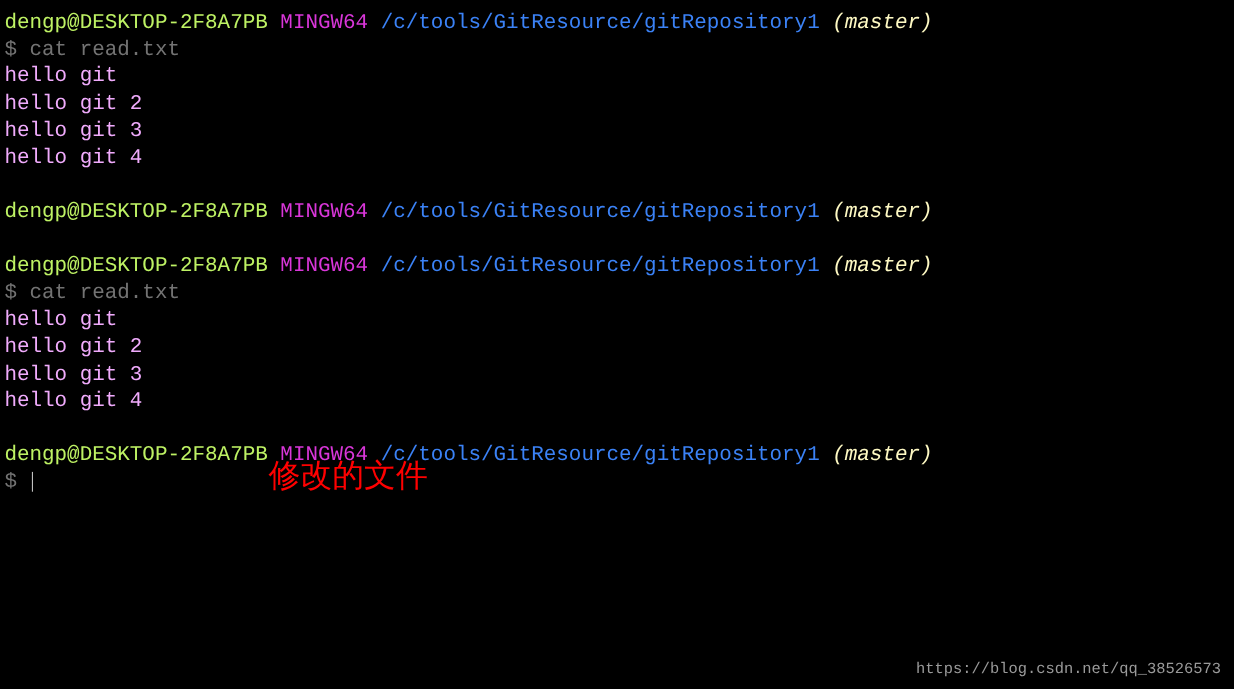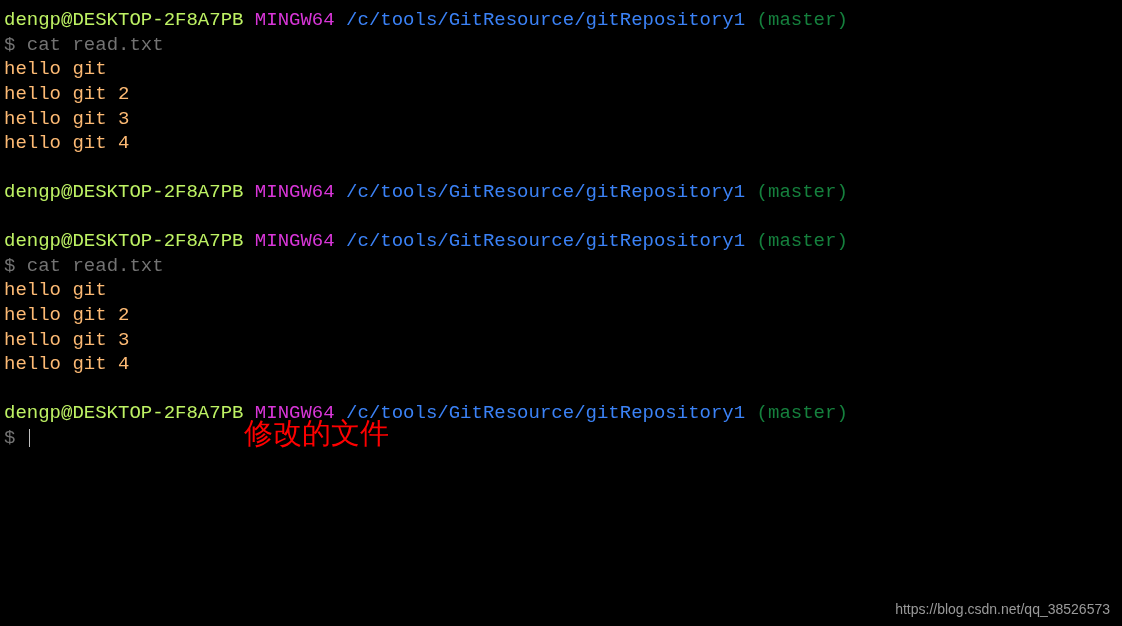--- a/index.html
+++ b/index.html
@@ -27,27 +27,28 @@
       margin-top: 24px;
     }
     .env {
       color: #d936d9;
       margin-top: 22px;
     }
     .path {
       color: #3b82f6;
     }
     .branch {
-      color: #15803d;
+      color: #fef9c3;
+      font-style: italic;
     }
     .cmd-line {
       color: #737373;
     }
     .output-line {
-      color: #fdba74;
+      color: #f0abfc;
     }
     .block {
       margin-bottom: 24px;
     }
     .highlight-box {
       display: inline-block;
       border: 2px solid #ff0000;
       padding: 0 4px;
       margin-left: -4px;
     }
@@ -57,21 +58,21 @@
       font-family: sans-serif;
       font-size: 29px;
       left: 244px;
       top: 415px;
     }
     .watermark {
       position: absolute;
       right: 12px;
       bottom: 8px;
       color: #9a9a9a;
-      font-family: Liberation Sans, sans-serif;
+      font-family: Liberation Mono, monospace;
       font-size: 14px;
     }
     .cursor {
       display: inline-block;
       width: 1px;
       height: 18px;
       background: #c0c0c0;
       vertical-align: middle;
       margin-left: 2px;
     }

